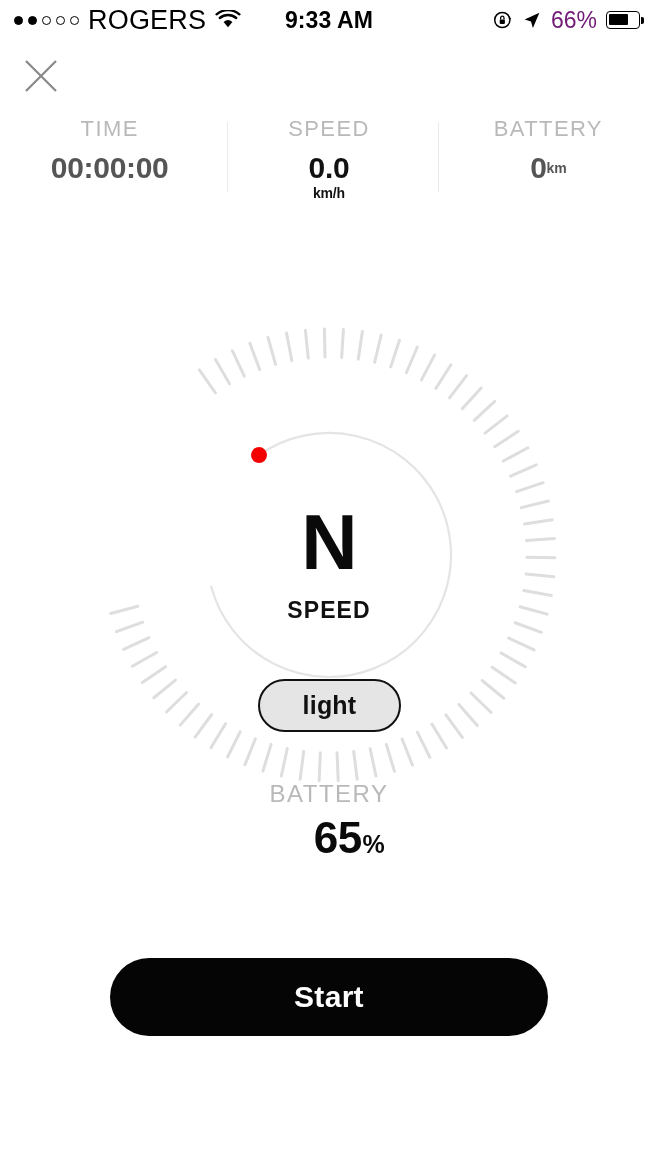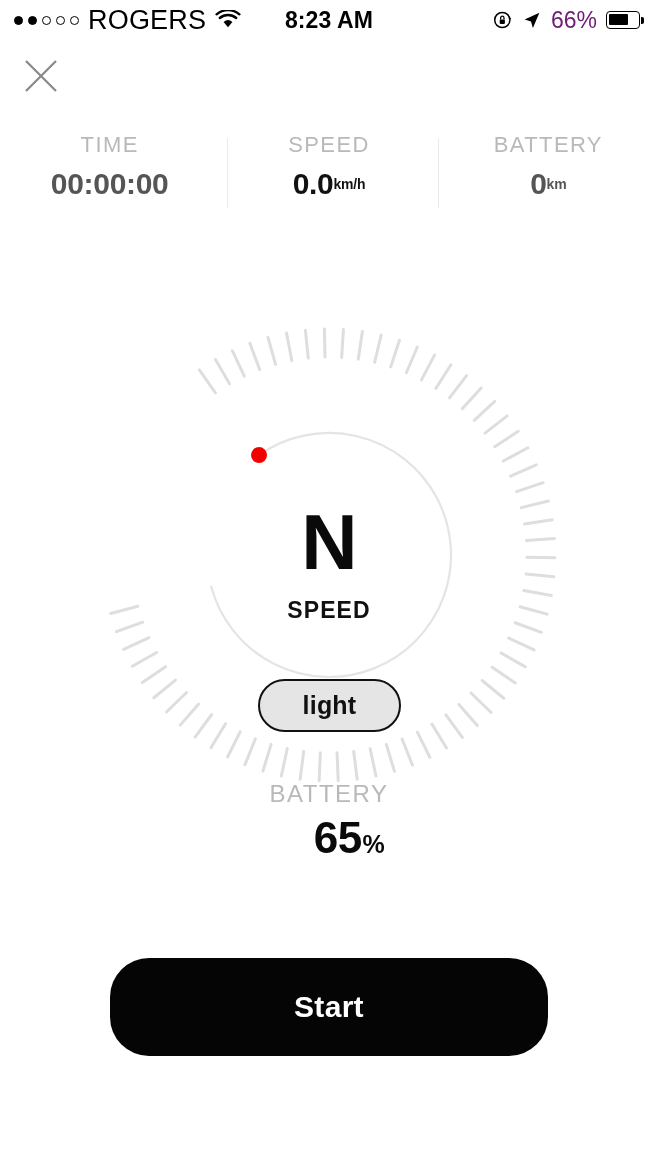--- a/index.html
+++ b/index.html
@@ -37,25 +37,25 @@
   .batt-fill { position:absolute; left:2.5px; top:2.5px; height:11px; width:19px; background:#000; border-radius:1px; }
   .batt-cap  { position:absolute; left:35px; top:6px; width:3px; height:7px; background:#000; border-radius:0 2px 2px 0; }
 
   
   .close-btn {
     position:absolute; left:20px; top:55px; width:42px; height:42px;
     cursor:pointer;
   }
 
   
-  .stats { position:absolute; top:132px; left:0; width:658px; height:85px; display:flex; }
+  .stats { position:absolute; top:116px; left:0; width:658px; height:85px; display:flex; }
   .stat { flex:1; display:flex; flex-direction:column; align-items:center; justify-content:flex-start; position:relative; }
   .stat-label { font-size:22px; color:#b9b9b9; letter-spacing:1.4px; font-weight:400; }
   .stat-value { margin-top:9px; font-size:30px; color:#555; font-weight:700; letter-spacing:-.3px; display:flex; align-items:center; }
-  .stat-value.dark { color:#111; }
+  .stat-value.dark { color:#111;flex-direction:column; }
   .stat-unit { font-size:14px; font-weight:700; letter-spacing:-.2px; }
   .divider { position:absolute; top:6px; width:1px; height:70px; background:#eaeaea; }
   .divider.d1 { left:227px; }
   .divider.d2 { left:438px; }
 
   
   .gauge { position:absolute; left:0; top:0; width:658px; height:1170px; pointer-events:none; }
   .gauge-text {
     position:absolute; left:0; width:658px; text-align:center;
   }
@@ -73,21 +73,21 @@
 
   
   .batt-block { position:absolute; left:0; top:780px; width:658px; text-align:center; }
   .batt-label { font-size:24px; color:#b9b9b9; letter-spacing:1.5px; }
   .batt-val { margin-top:5px; font-size:44px; font-weight:700; color:#0a0a0a; letter-spacing:-.5px;
               display:flex; align-items:baseline; justify-content:center;padding-left:40px; }
   .batt-pctsym { font-size:25px; font-weight:700; margin-left:1px; }
 
   
   .start-btn {
-    position:absolute; left:110px; top:958px; width:438px; height:98px;
+    position:absolute; left:110px; top:958px; width:438px; height:78px;
     background:#050505; border-radius:39px;
     display:flex; align-items:center; justify-content:center;
     color:#fff; font-size:30px; font-weight:700; letter-spacing:.3px;
     cursor:pointer; border:none;
     font-family:"Liberation Sans", sans-serif;
   }
 </style>
 </head>
 <body>
 
@@ -107,21 +107,21 @@
       <span style="display:inline-block;width:26px;height:20px;">
         <svg width="26" height="20" viewBox="0 0 26 20">
           <path d="M13 17.2 L8.6 11.9 a7 7 0 0 1 8.8 0 Z" fill="#000"></path>
           <path d="M4.8 8.0 a12.6 12.6 0 0 1 16.4 0" stroke="#000" stroke-width="2.4" fill="none" stroke-linecap="round"></path>
           <path d="M1.6 4.3 a17.6 17.6 0 0 1 22.8 0" stroke="#000" stroke-width="2.4" fill="none" stroke-linecap="round"></path>
         </svg>
       </span>
     </div>
 
     <div class="sb-mid">
-      <span class="clock">8:23 AM</span>
+      <span class="clock">9:33 AM</span>
     </div>
 
     <div class="sb-right">
       <span style="display:inline-block;width:20px;height:20px;">
         <svg width="20" height="20" viewBox="0 0 20 20">
           <circle cx="9.3" cy="10" r="7.6" stroke="#000" stroke-width="1.5" fill="none"></circle>
           <rect x="6.7" y="9.4" width="5.2" height="4.6" rx="1" fill="#000"></rect>
           <path d="M7.6 9.4 v-1.5 a1.7 1.7 0 0 1 3.4 0 v1.5" stroke="#000" stroke-width="1.3" fill="none"></path>
           <path d="M16.2 7.4 l2.1 1.3 -2.2 1.3" fill="#000"></path>
         </svg>

